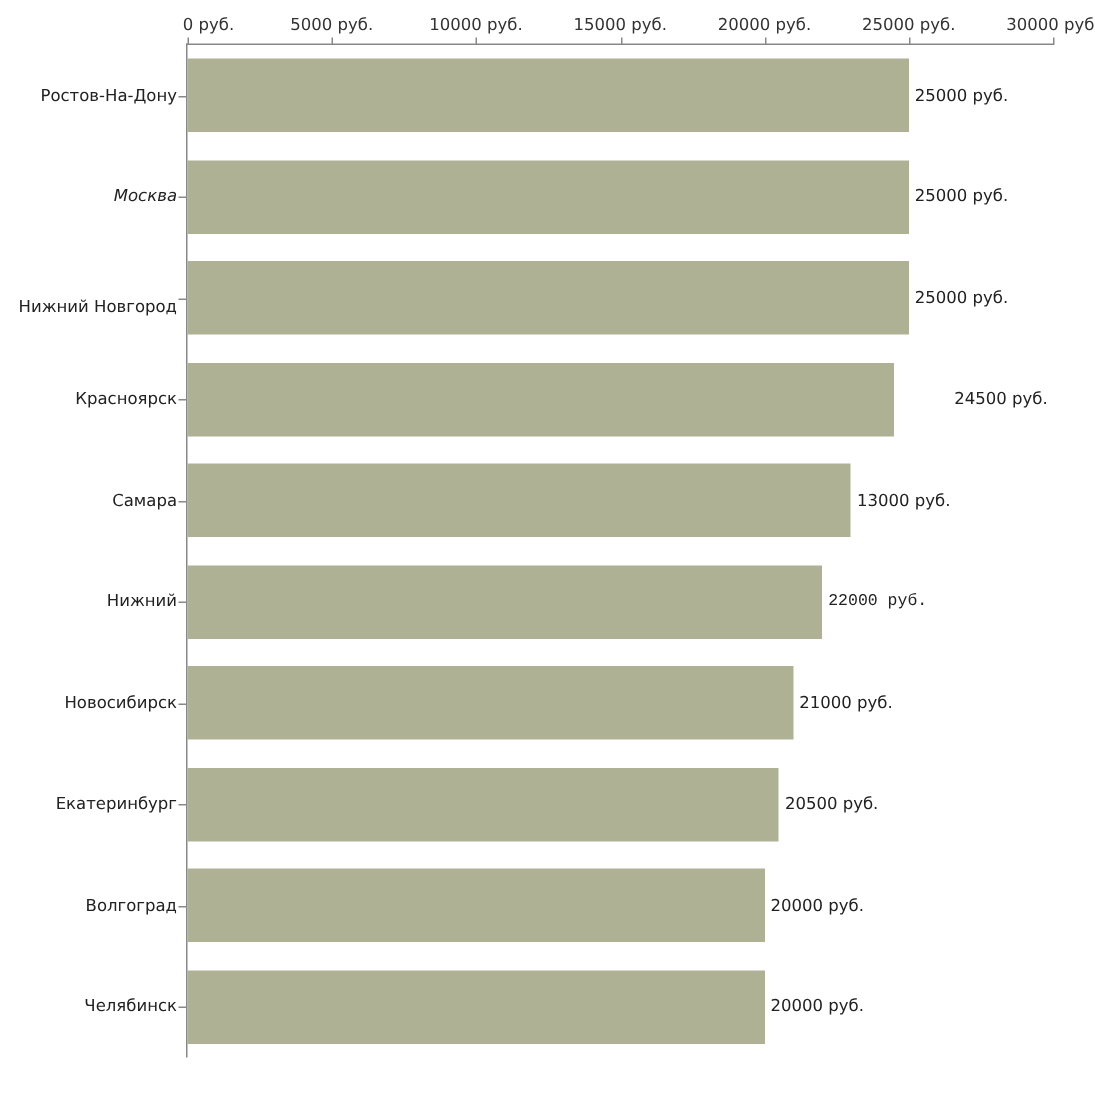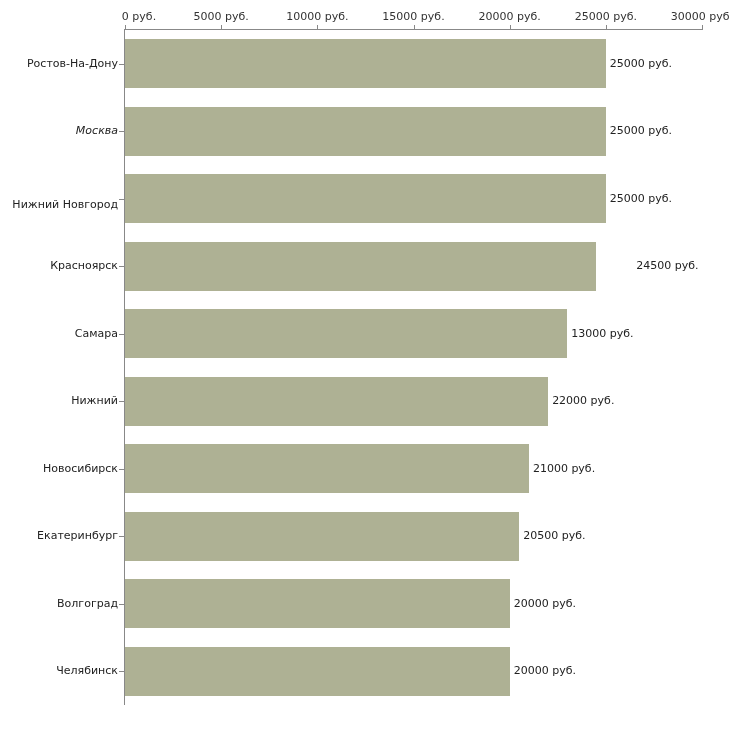--- a/index.html
+++ b/index.html
@@ -135,21 +135,21 @@
       <div class="row" style="top: 0px;">
         <div class="cat-tick" style="top: 334px;"></div>
         <div class="cat-label" style="top: 327.75px;">Самара</div>
         <div class="bar" style="top: 309.25px; height: 49px; width: 442.367px; background: rgb(174, 177, 148);"></div>
         <div class="bar-value" style="left: 571.367px; top: 327.75px;">13000 руб.</div>
       </div>
       <div class="row" style="top: 0px;">
         <div class="cat-tick" style="top: 401px;"></div>
         <div class="cat-label" style="top: 395.25px;">Нижний</div>
         <div class="bar" style="top: 376.75px; height: 49px; width: 423.133px; background: rgb(174, 177, 148);"></div>
-        <div class="bar-value" style="left: 552.133px; top: 395.25px;">22000 руб.</div>
+        <div class="bar-value" style="left: 552.133px; top: 395.25px; font-family: Liberation Mono, monospace;">22000 руб.</div>
       </div>
       <div class="row" style="top: 0px;">
         <div class="cat-tick" style="top: 469px;"></div>
         <div class="cat-label" style="top: 462.75px;">Новосибирск</div>
         <div class="bar" style="top: 444.25px; height: 49px; width: 403.9px; background: rgb(174, 177, 148);"></div>
         <div class="bar-value" style="left: 532.9px; top: 462.75px;">21000 руб.</div>
       </div>
       <div class="row" style="top: 0px;">
         <div class="cat-tick" style="top: 536px;"></div>
         <div class="cat-label" style="top: 530.25px;">Екатеринбург</div>

